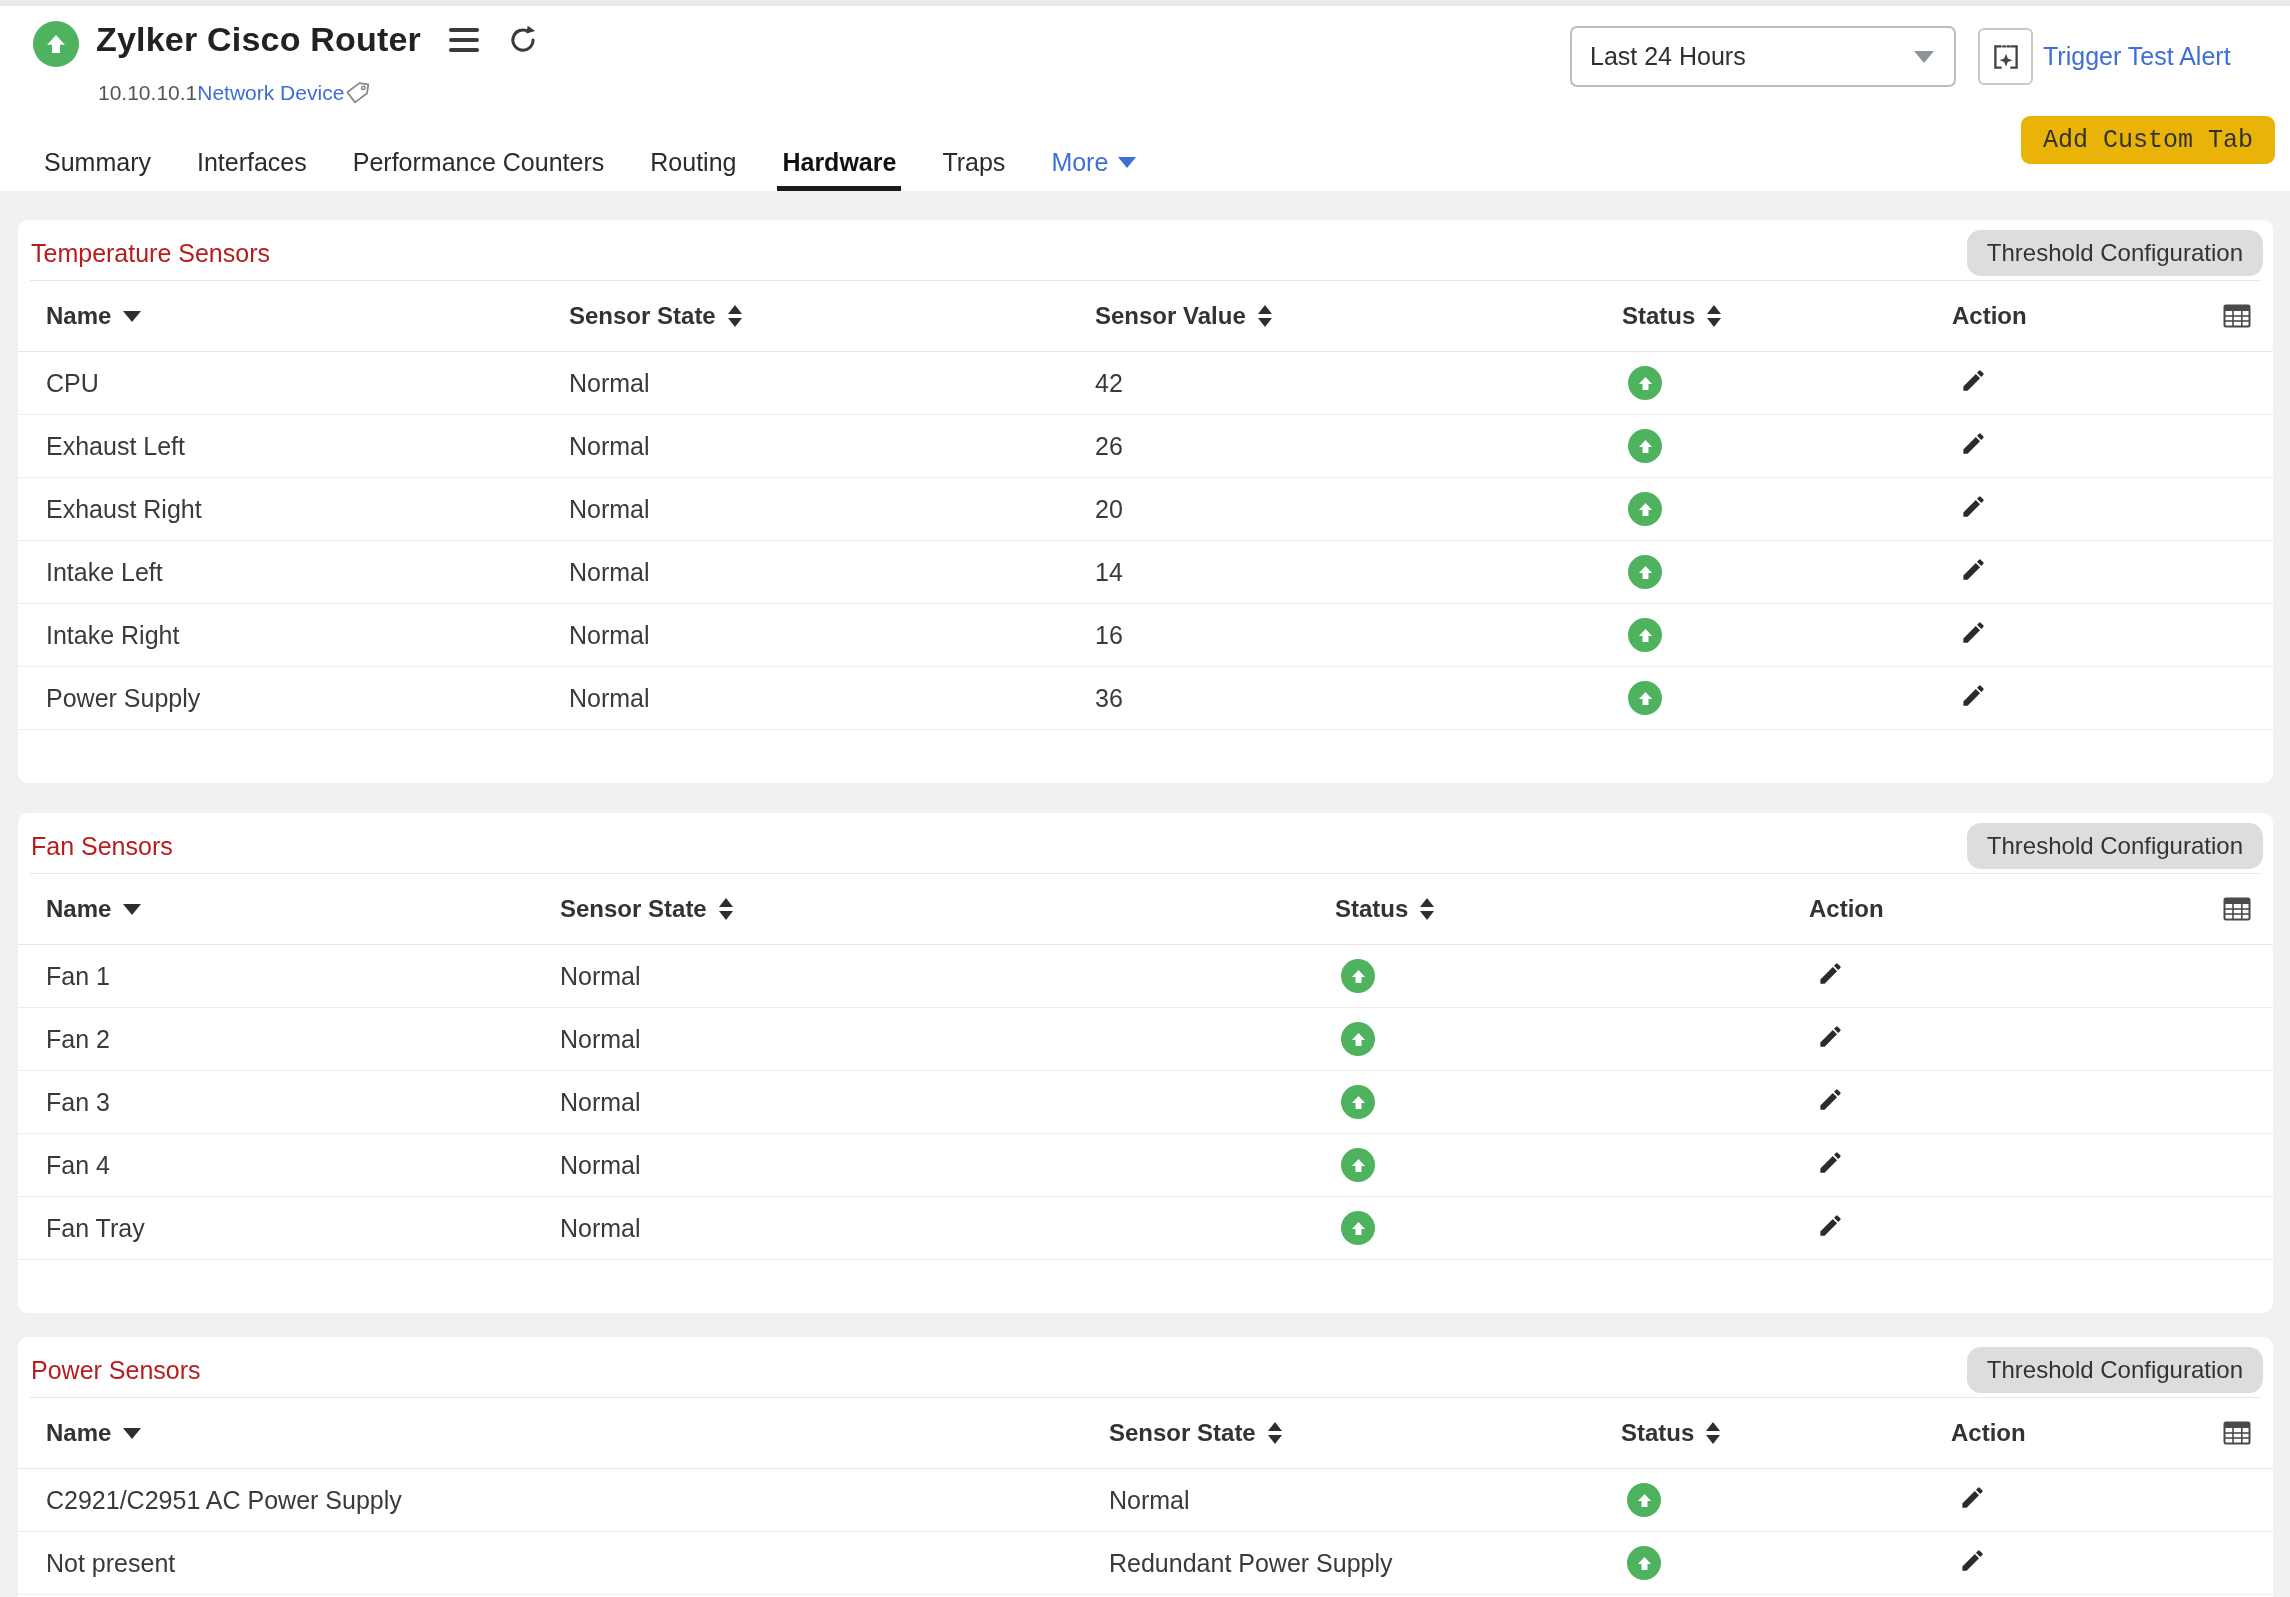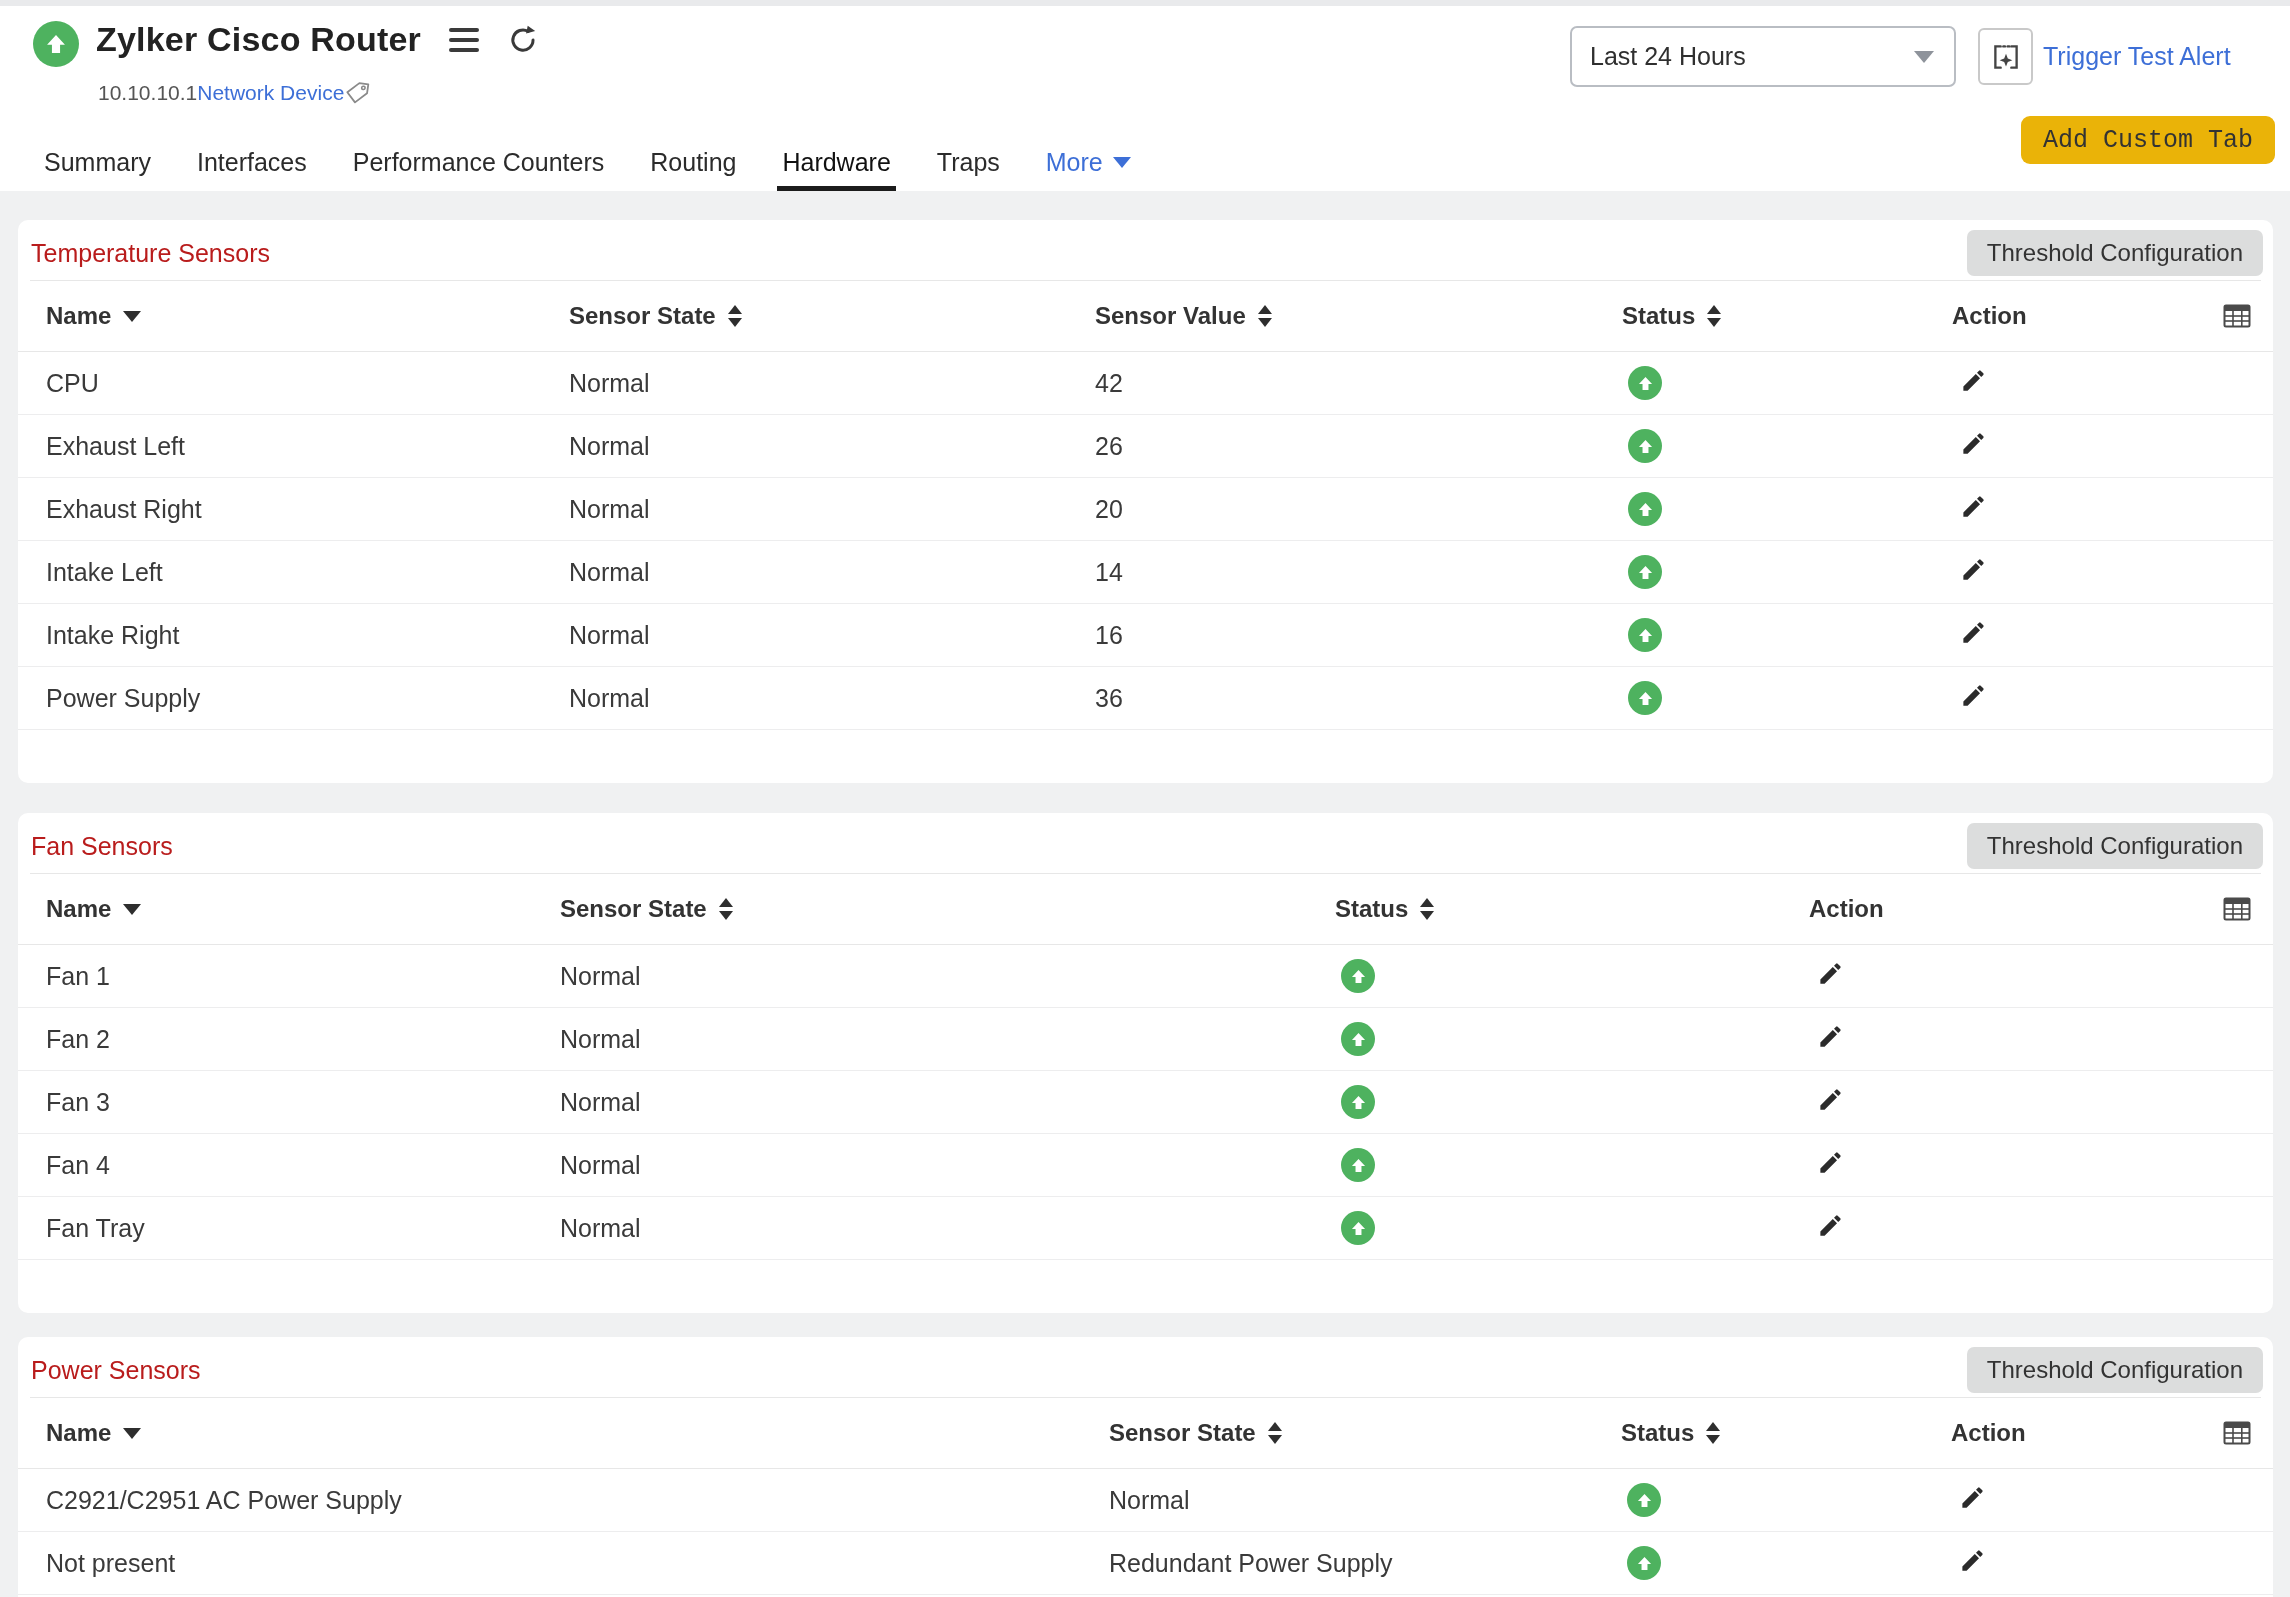--- a/index.html
+++ b/index.html
@@ -36,30 +36,30 @@
     display:flex;align-items:center;justify-content:space-between;padding:0 20px 0 18px;
     font-size:25px;color:#2f2f2f;cursor:pointer}
   .sel-caret{width:0;height:0;border-left:10px solid transparent;border-right:10px solid transparent;border-top:12px solid #8e939b}
   .framed{margin-left:22px;width:55px;height:57px;border:2px solid #c9c9c9;border-radius:6px;background:#fff}
   .trigger{margin-left:10px;font-size:25px;color:var(--blue);text-decoration:none;cursor:pointer}
   .add-tab{position:absolute;right:16px;top:110px;height:48px;padding:0 22px;border:none;border-radius:9px;
     background:#eab308;font-size:25px;color:#333;font-family:Liberation Mono, monospace;cursor:pointer}
   
   .tabs{position:absolute;left:44px;bottom:0;display:flex;align-items:flex-end;gap:46px;font-size:25px;color:#2b2b2b}
   .tab{padding:0 5px 14px;margin:0 -5px;cursor:pointer;display:flex;align-items:center;gap:10px;white-space:nowrap}
-  .tab.active{font-weight:400;color:#111;border-bottom:5px solid #1c1c1c;padding-bottom:9px}
+  .tab.active{font-weight:700;color:#111;border-bottom:5px solid #1c1c1c;padding-bottom:9px}
   .tab.more{color:var(--blue)}
   .tab .caret{width:0;height:0;border-left:9px solid transparent;border-right:9px solid transparent;border-top:11px solid var(--blue)}
   
   .content{padding:29px 18px 0}
   .card{background:#fff;border-radius:10px;margin-bottom:30px}
   .card:nth-child(2){margin-bottom:24px}
   .card-head{height:60px;display:flex;align-items:center;justify-content:space-between;padding:6px 10px 0 13px}
   .card-title{font-size:25px;color:#b91c1c}
-  .threshold-btn{height:46px;padding:0 20px;border:none;border-radius:7px;background:var(--btn-gray);
+  .threshold-btn{height:46px;padding:0 20px;border:none;border-radius:14px;background:var(--btn-gray);
     font-size:24px;color:#333;font-family:inherit;cursor:pointer}
   .card-sep{height:1px;background:var(--head-line);margin:0 12px}
   .thead{display:grid;height:71px;align-items:center;padding:0 22px 0 28px;border-bottom:1px solid var(--head-line)}
   .th{display:flex;align-items:center;gap:12px;font-size:24px;font-weight:700;color:#333;cursor:pointer}
   .th.nosort{cursor:default}
   .th-icon{justify-self:end;display:flex;align-items:center;cursor:pointer}
   .trow{display:grid;height:63px;align-items:center;padding:0 22px 0 28px;border-bottom:1px solid var(--row-line);
     font-size:25px;color:#3a3a3a}
   .tbl{padding-bottom:53px}
   .grid-temperature{grid-template-columns:523px 526px 527px 330px 1fr 63px}

